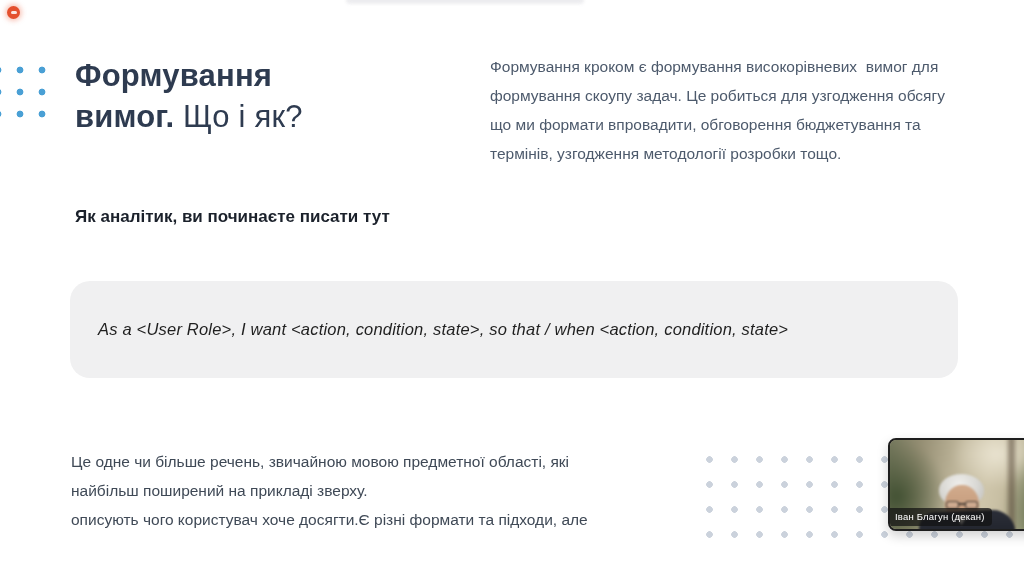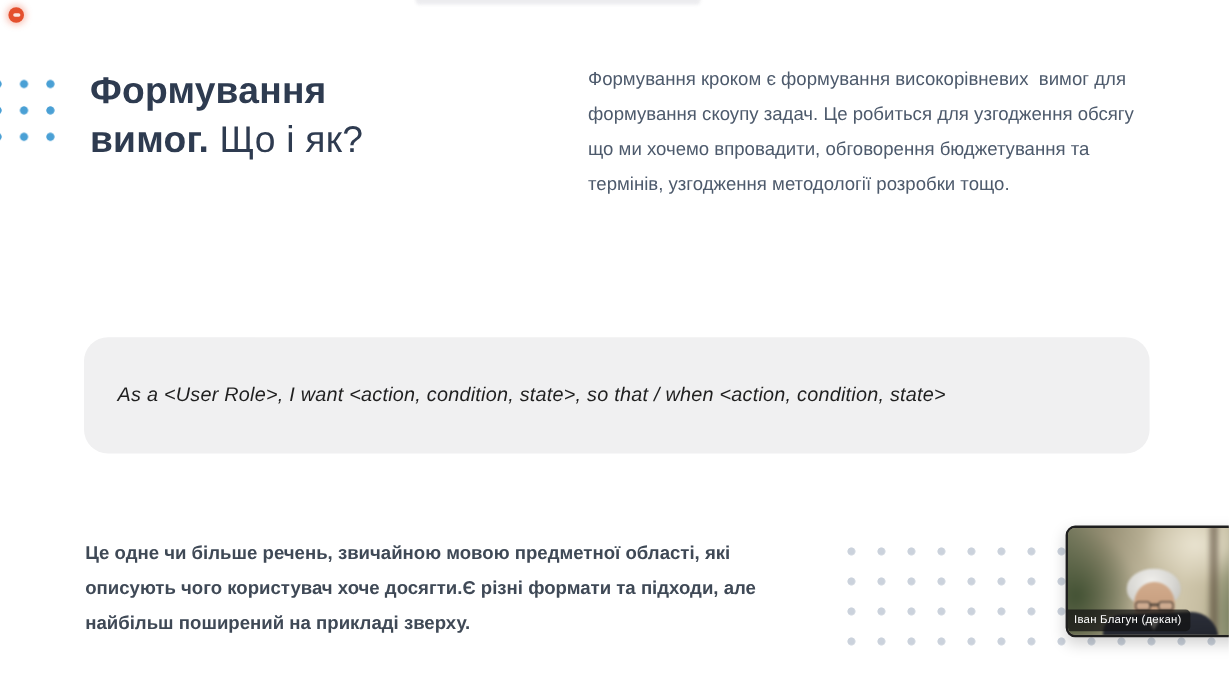--- a/index.html
+++ b/index.html
@@ -52,21 +52,21 @@
     line-height:31px;color:var(--subtitle-text);}
 
   
   .story-box{position:absolute;left:70px;top:281px;width:888px;height:97px;
     background:var(--template-box-bg);border-radius:20px;display:flex;align-items:center;}
   .story-box .tpl{padding-left:28px;padding-right:20px;font-style:italic;font-weight:500;
     font-size:16.5px;color:var(--template-text);letter-spacing:.2px;}
 
   
   .description{position:absolute;left:71px;top:447px;font-size:15.5px;line-height:29px;
-    color:var(--description-text);font-weight:bold;}
+    color:var(--description-text);}
   .description div{white-space:pre-wrap;}
 
   
   .webcam{position:absolute;left:852px;top:438px;width:153px;height:93px;
     border:2px solid #1e1e1e;border-radius:8px;background:#b6ae97;overflow:hidden;
     box-shadow:0 5px 12px rgba(0,0,0,.18);margin-left:36px;}
   .scene{position:absolute;left:-6px;top:-6px;right:-6px;bottom:-6px;filter:blur(3px);
     background:
       radial-gradient(70px 80px at 8% 62%, rgba(62,78,48,.95), rgba(62,78,48,0) 72%),
       radial-gradient(55px 85px at 97% 75%, rgba(88,99,66,.85), rgba(88,99,66,0) 70%),
@@ -105,35 +105,36 @@
   </div>
 
   <div class="blue-dots"></div>
 
   <h1 class="title"><span class="b">Формування</span><br>
     <span class="b">вимог.</span><span class="l"> Що і як?</span></h1>
 
   <div class="intro">
     <div>Формування кроком є формування високорівневих  вимог для</div>
     <div>формування скоупу задач. Це робиться для узгодження обсягу</div>
-    <div>що ми хочемо впровадити, обговорення бюджетування та</div>
+    <div>що ми формати впровадити, обговорення бюджетування та</div>
     <div>термінів, узгодження методології розробки тощо.</div>
   </div>
 
   <div class="subtitle">
+    <div>Як аналітик, ви починаєте писати тут</div>
   </div>
 
   <div class="story-box">
     <div class="tpl">As a &lt;User Role&gt;, I want &lt;action, condition, state&gt;, so that / when &lt;action, condition, state&gt;</div>
   </div>
 
   <div class="description">
     <div>Це одне чи більше речень, звичайною мовою предметної області, які</div>
+    <div>найбільш поширений на прикладі зверху.</div>
     <div>описують чого користувач хоче досягти.Є різні формати та підходи, але</div>
-    <div>найбільш поширений на прикладі зверху.</div>
   </div>
 
   <div class="gray-dots"></div>
 
   <div class="webcam">
     <div class="scene"></div>
     <div class="door-stripe"></div>
     <div class="person">
       <div class="hair"></div>
       <div class="face"></div>

